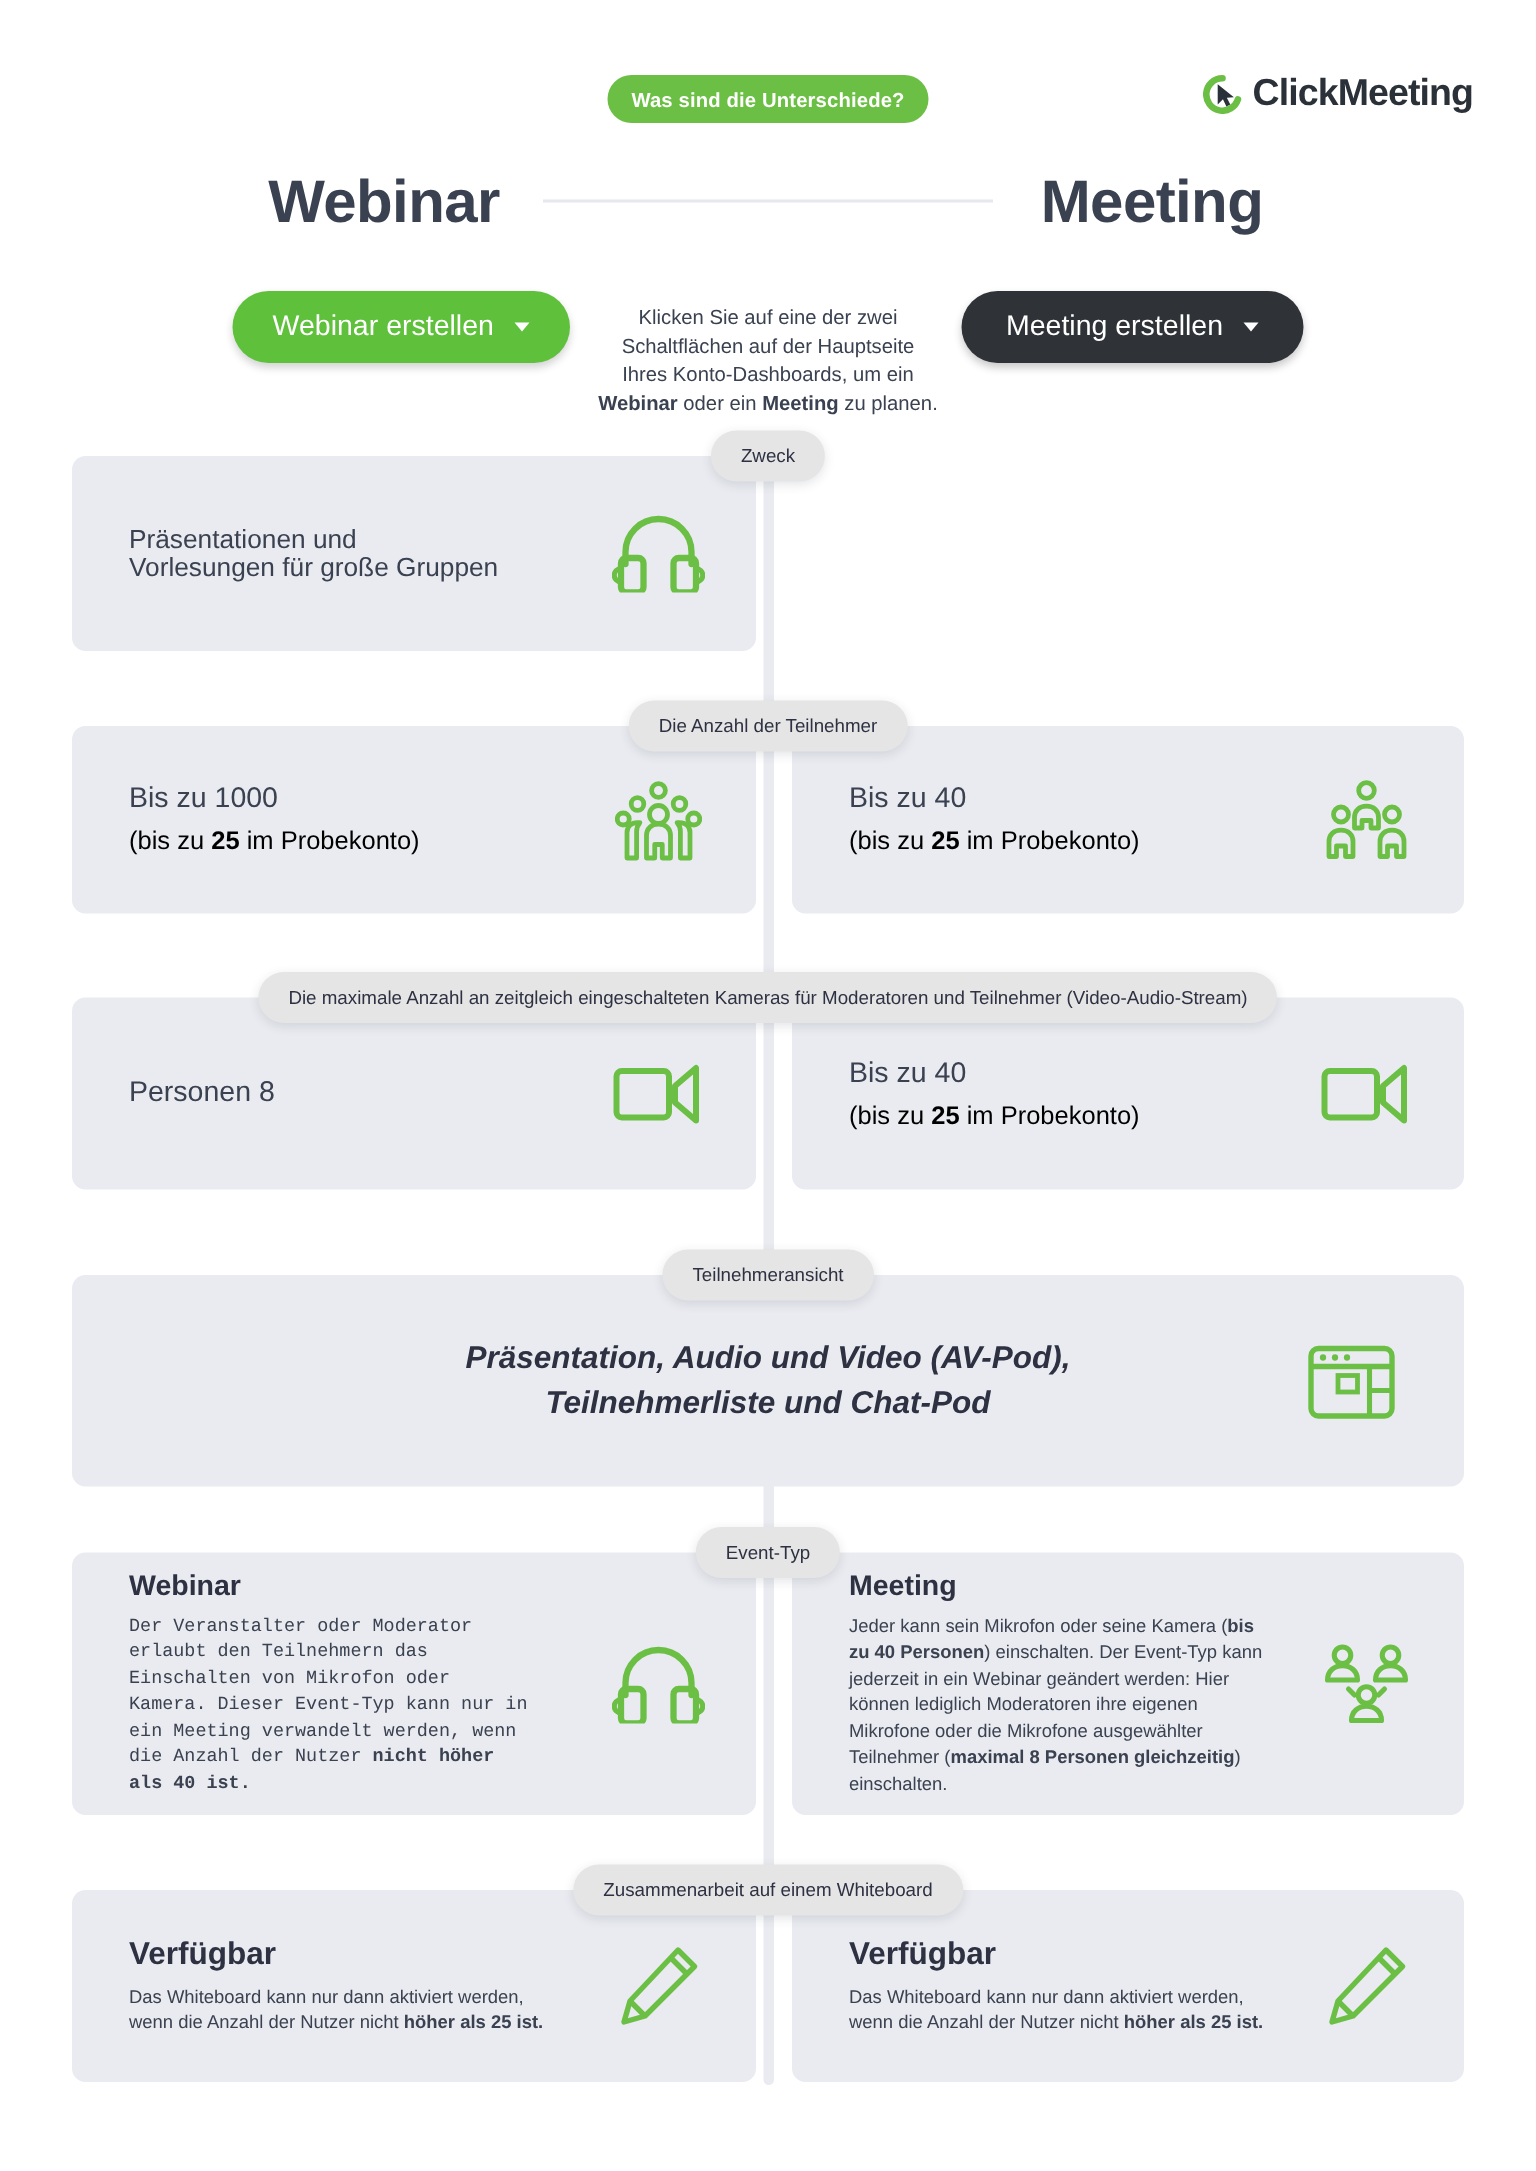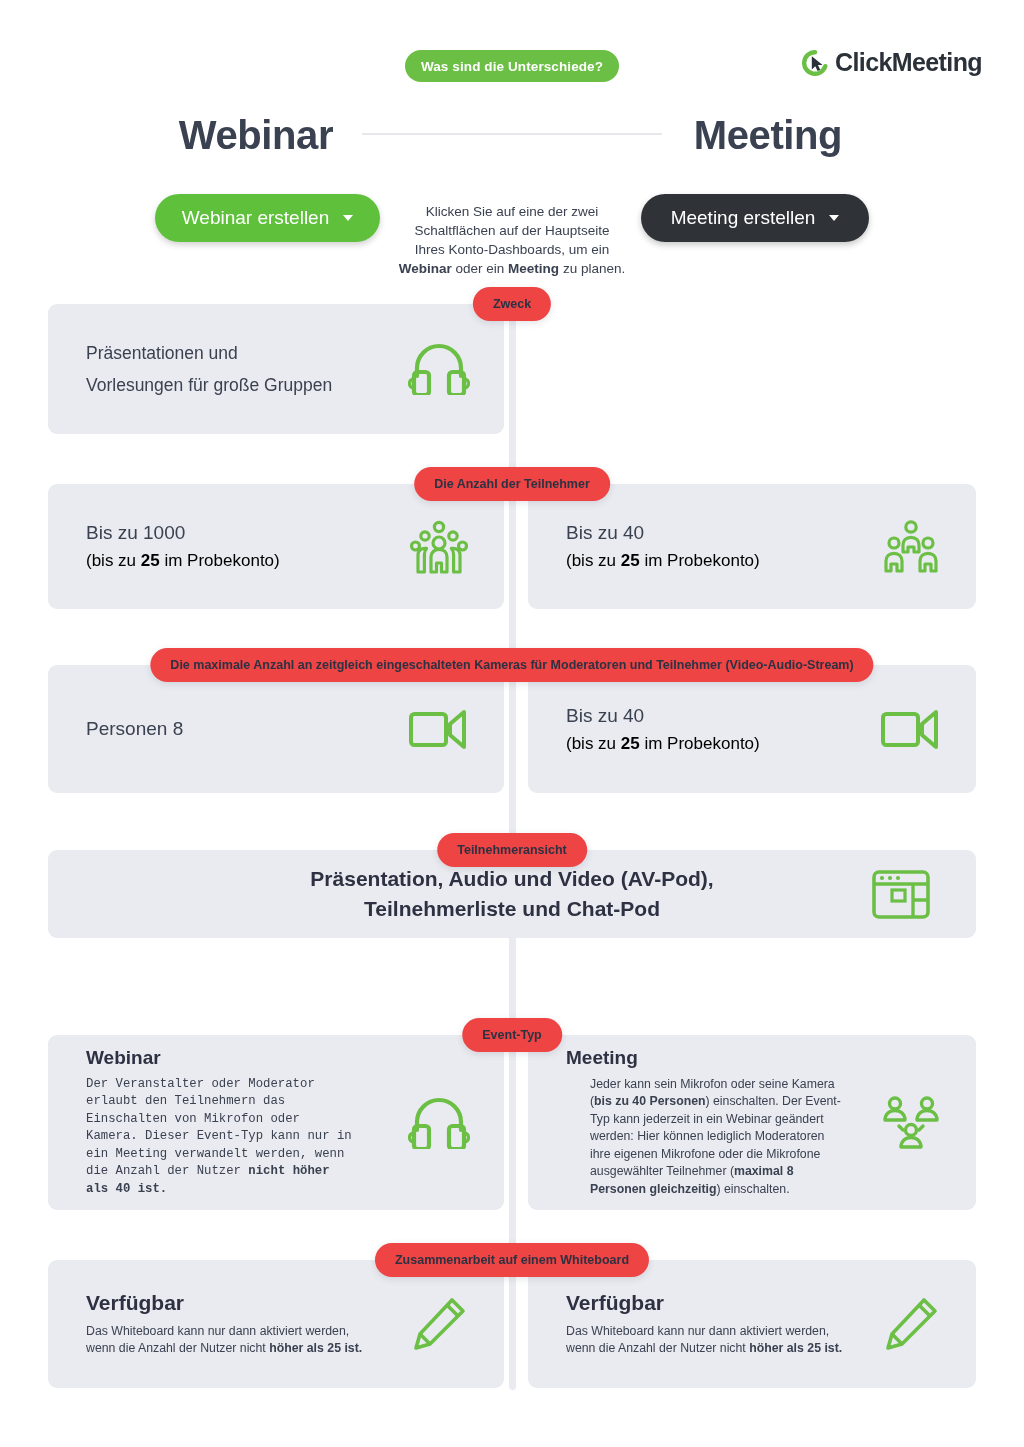--- a/index.html
+++ b/index.html
@@ -98,27 +98,27 @@
     border-radius: 4px;
   }
 
   
   .row { position: absolute; left: 0; width: 1024px; }
   .label-pill {
     position: absolute;
     left: 50%;
     transform: translateX(-50%);
     top: 0;
-    background: #ef4444;
+    background: #e5e5e5;
     border-radius: 17px;
     height: 34px;
     padding: 0 20px;
     display: flex; align-items: center; justify-content: center;
     font-size: 12.5px;
-    font-weight: bold;
+    font-weight: normal;
     color: #2d3142;
     white-space: nowrap;
     box-shadow: 0 2px 7px rgba(40,50,70,.13);
     z-index: 5;
   }
   .cards { position: absolute; top: 17px; left: 0; width: 1024px; display: flex; }
   .card {
     background: #e9ebf0;
     border-radius: 9px;
     position: relative;
@@ -132,21 +132,21 @@
 
   .card-text { flex: 1; padding: 0 0 0 38px; }
   .card-icon {
     width: 130px;
     display: flex; align-items: center; justify-content: center;
     flex: none;
   }
   .card.full .card-text { padding-left: 0; text-align: center; }
   .card.full .card-icon { width: 150px; }
 
-  .t-plain { font-size: 17.5px; line-height: 32px; color: #3a4150; }
+  .t-plain { font-size: 17.5px; line-height: 19px; color: #3a4150; }
   .t-big   { font-size: 19px; color: #3a4150; }
   .t-big b { font-weight: normal; }
   .t-sub   { font-size: 17px; color: #000000; margin-top: 7px; }
   .t-sub b { font-weight: bold; }
   .t-head  { font-size: 19px; font-weight: bold; color: #2d3142; margin-bottom: 7px; }
   .t-body  { font-size: 12.3px; line-height: 17.5px; color: #3a4150; }
   .t-body b { font-weight: bold; }
   .t-center-big { font-size: 21px; font-weight: bold; line-height: 30px; color: #2d3142; }
   .t-avail { font-size: 21px; font-weight: bold; color: #2d3142; margin-bottom: 8px; }
 </style>
@@ -289,21 +289,21 @@
         </div>
       </div>
     </div>
   </div>
 
   <div class="row" style="top:833px;">
     <div class="label-pill">
       <span>Teilnehmeransicht</span>
     </div>
     <div class="cards">
-      <div class="card full" style="height:88px;">
+      <div class="card full" style="height:141px;font-style:italic;">
         <div class="card-text">
           <div class="t-center-big" style="padding-left:150px;">
             <span>Präsentation, Audio und Video (AV-Pod),</span><br>
             <span>Teilnehmerliste und Chat-Pod</span>
           </div>
         </div>
         <div class="card-icon">
           <svg width="60" height="52" viewBox="0 0 60 52" aria-hidden="true">
             <rect x="3" y="4" width="54" height="45" rx="5" fill="none" stroke="#6cbf45" stroke-width="3.6"></rect>
             <path d="M3 16 H57" stroke="#6cbf45" stroke-width="3.6"></path>
@@ -335,21 +335,21 @@
             <rect x="6" y="29" width="15" height="23" rx="3.5" fill="none" stroke="#6cbf45" stroke-width="4.2"></rect>
             <rect x="41" y="29" width="15" height="23" rx="3.5" fill="none" stroke="#6cbf45" stroke-width="4.2"></rect>
             <path d="M6 36 a4.5 4.5 0 0 0 0 9" fill="none" stroke="#6cbf45" stroke-width="3.4"></path>
             <path d="M56 36 a4.5 4.5 0 0 1 0 9" fill="none" stroke="#6cbf45" stroke-width="3.4"></path>
           </svg>
         </div>
       </div>
       <div class="card right" style="height:175px;">
         <div class="card-text">
           <div class="t-head">Meeting</div>
-          <div class="t-body" style="max-width:300px;margin-left:24px;"><span>Jeder kann sein Mikrofon oder seine Kamera (</span><b>bis zu 40 Personen</b><span>) einschalten. Der Event-Typ kann jederzeit in ein Webinar geändert werden: Hier können lediglich Moderatoren ihre eigenen Mikrofone oder die Mikrofone ausgewählter Teilnehmer (</span><b>maximal 8 Personen gleichzeitig</b><span>) einschalten.</span></div>
+          <div class="t-body" style="max-width:300px;"><span>Jeder kann sein Mikrofon oder seine Kamera (</span><b>bis zu 40 Personen</b><span>) einschalten. Der Event-Typ kann jederzeit in ein Webinar geändert werden: Hier können lediglich Moderatoren ihre eigenen Mikrofone oder die Mikrofone ausgewählter Teilnehmer (</span><b>maximal 8 Personen gleichzeitig</b><span>) einschalten.</span></div>
         </div>
         <div class="card-icon">
           <svg width="58" height="56" viewBox="0 0 58 56" aria-hidden="true">
             <g fill="none" stroke="#6cbf45" stroke-width="3.4" stroke-linejoin="round">
               <circle cx="13" cy="8.5" r="5.5"></circle>
               <path d="M3 25 c0-6 4.5-9.5 10-9.5 s10 3.5 10 9.5 z"></path>
               <circle cx="45" cy="8.5" r="5.5"></circle>
               <path d="M35 25 c0-6 4.5-9.5 10-9.5 s10 3.5 10 9.5 z"></path>
               <circle cx="29" cy="35" r="5.5"></circle>
               <path d="M19 52 c0-6 4.5-9.5 10-9.5 s10 3.5 10 9.5 z"></path>

